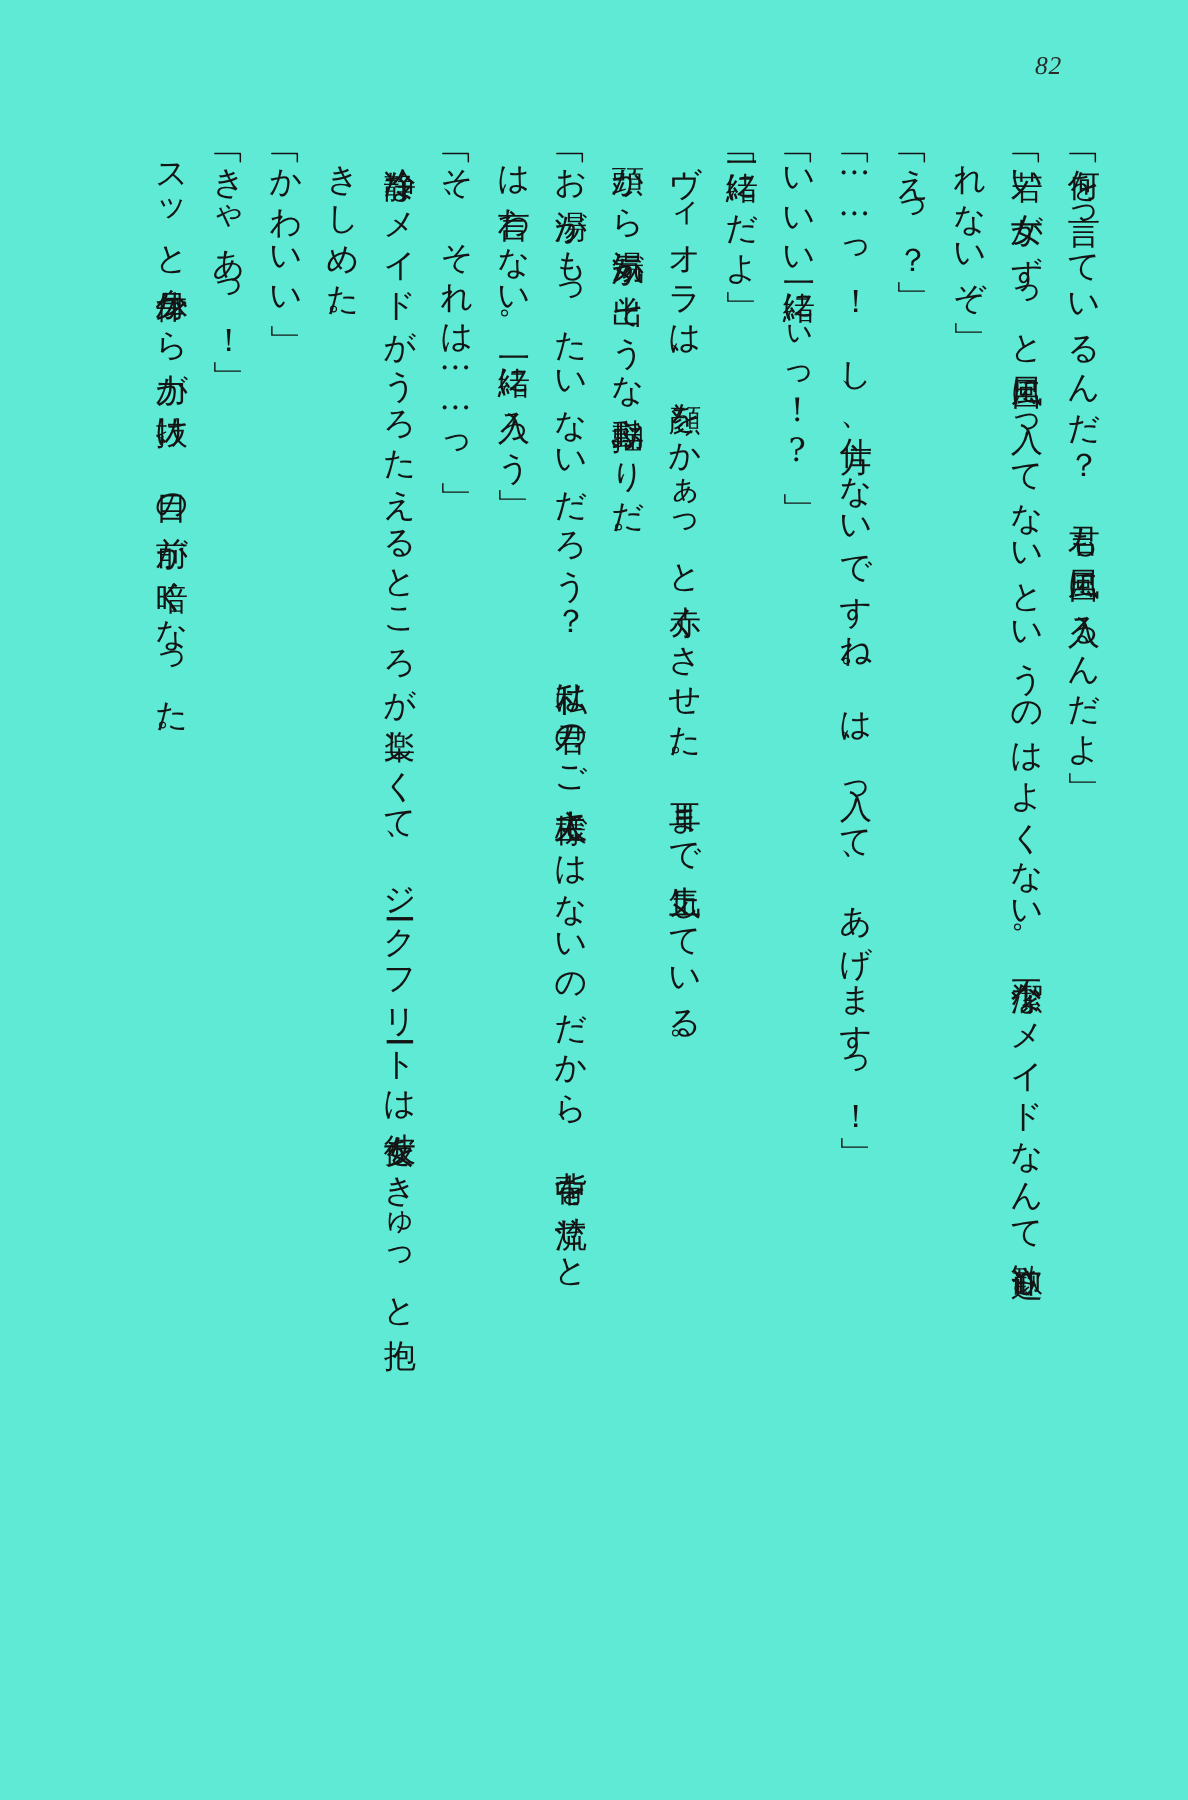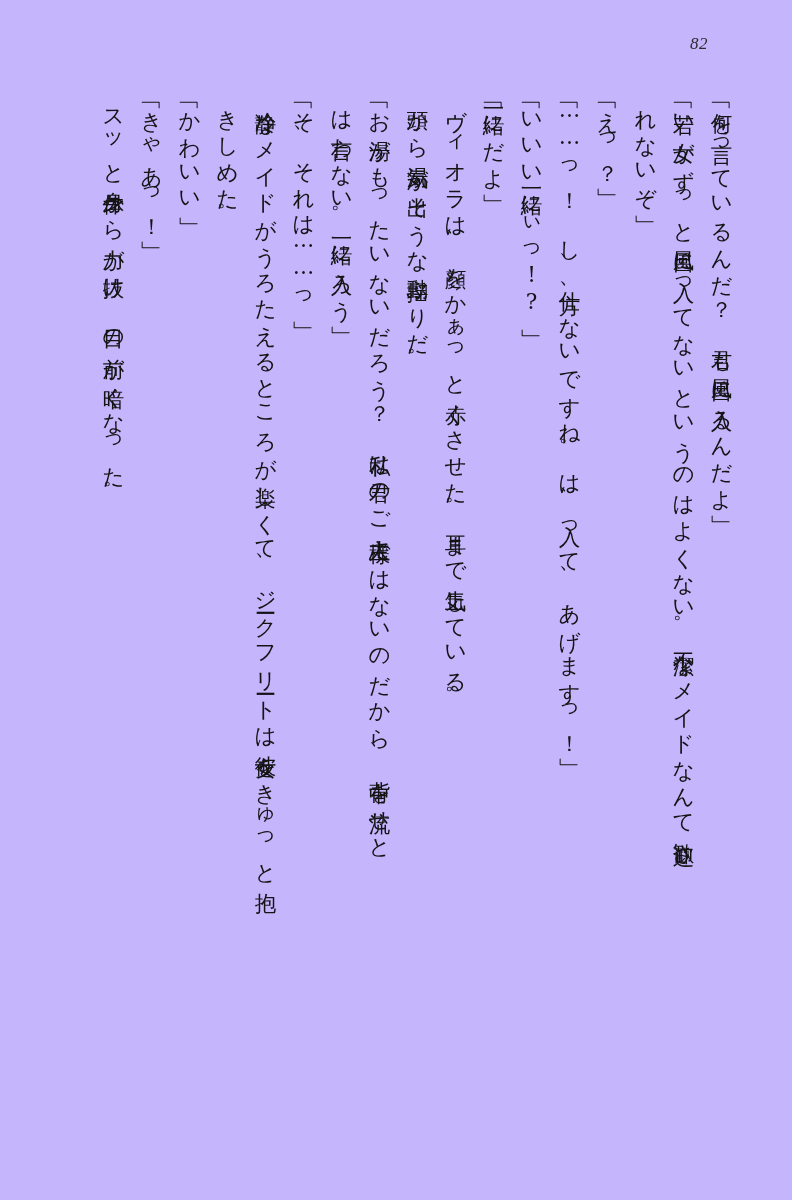--- a/index.html
+++ b/index.html
@@ -12,21 +12,21 @@
     height: 1200px;
     position: relative;
     font-family: "Liberation Serif", "DejaVu Serif", serif;
     color: #1a1a1a;
     overflow: hidden;
   }
 
   .page {
     position: absolute;
     inset: 0;
-    background: #c4b5fd;
+    background: #5eead4;
   }
 
   
   .page-number {
     position: absolute;
     top: 34px;
     right: 84px;
     font-family: "Liberation Serif", "DejaVu Serif", serif;
     font-style: italic;
     font-size: 17px;

